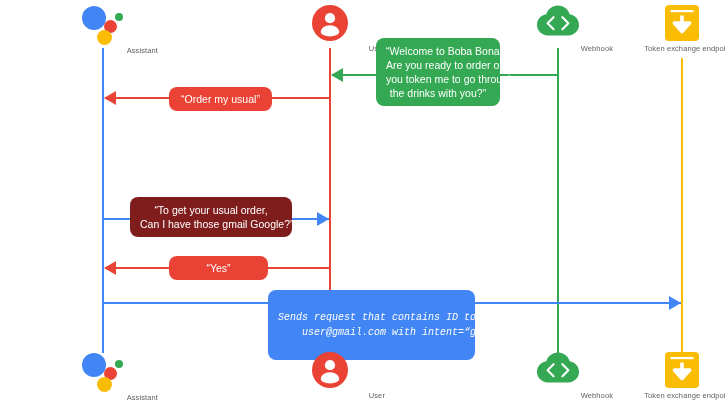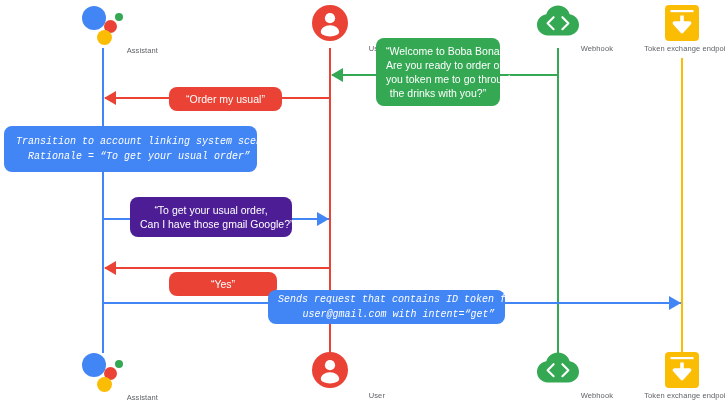--- a/index.html
+++ b/index.html
@@ -115,45 +115,41 @@
   <div class="arrowhead left" style="left:331px;top:68px;border-right-color:#34a853;"></div>
   <div class="bubble chat" style="left:376px;top:38px;width:124px;background:#34a853;">
     <span class="ln">“Welcome to Boba Bonanza!</span>
     <span class="ln">Are you ready to order or do</span>
     <span class="ln">you token me to go through</span>
     <span class="ln">the drinks with you?”</span>
   </div>
 
   <div class="arrowline" style="left:105px;top:97px;width:226px;background:#ea4335;"></div>
   <div class="arrowhead left" style="left:104px;top:91px;border-right-color:#ea4335;"></div>
-  <div class="bubble chat" style="left:169px;top:87px;width:113px;background:#ea4335;padding:5px 8px;">
+  <div class="bubble chat" style="left:169px;top:87px;width:103px;background:#ea4335;padding:5px 8px;">
     <span class="ln">“Order my usual”</span>
   </div>
 
-  <div class="bubble note" style="left:4px;top:126px;width:253px;background:#4285f4;">
-    <span class="ln">Transition to account linking system scene.</span>
-    <span class="ln">  Rationale = “To get your usual order”</span>
-  </div>
 
   <div class="arrowline" style="left:103px;top:218px;width:226px;background:#4285f4;"></div>
   <div class="arrowhead right" style="left:317px;top:212px;border-left-color:#4285f4;"></div>
-  <div class="bubble chat" style="left:130px;top:197px;width:162px;background:#4c1d95;">
+  <div class="bubble chat" style="left:130px;top:197px;width:162px;background:#7f1d1d;">
     <span class="ln">“To get your usual order,</span>
     <span class="ln">Can I have those gmail Google?”</span>
   </div>
 
   <div class="arrowline" style="left:105px;top:267px;width:226px;background:#ea4335;"></div>
   <div class="arrowhead left" style="left:104px;top:261px;border-right-color:#ea4335;"></div>
-  <div class="bubble chat" style="left:169px;top:256px;width:108px;background:#ea4335;padding:5px 8px;margin-top:16px;">
+  <div class="bubble chat" style="left:169px;top:256px;width:99px;background:#ea4335;padding:5px 8px;">
     <span class="ln">“Yes”</span>
   </div>
 
   <div class="arrowline" style="left:103px;top:302px;width:578px;background:#4285f4;"></div>
   <div class="arrowhead right" style="left:669px;top:296px;border-left-color:#4285f4;"></div>
-  <div class="bubble note" style="left:268px;top:290px;width:237px;background:#4285f4;padding:2px 10px;">
+  <div class="bubble note" style="left:268px;top:290px;width:207px;background:#4285f4;padding:20px 10px;">
     <span class="ln">Sends request that contains ID token for</span>
     <span class="ln">    user@gmail.com with intent=“get”</span>
   </div>
 
   <div class="actor" style="left:48px;top:351px;">
     <div class="assistant-logo">
       <i class="al-blue"></i>
       <i class="al-red"></i>
       <i class="al-green"></i>
       <i class="al-yellow"></i>

